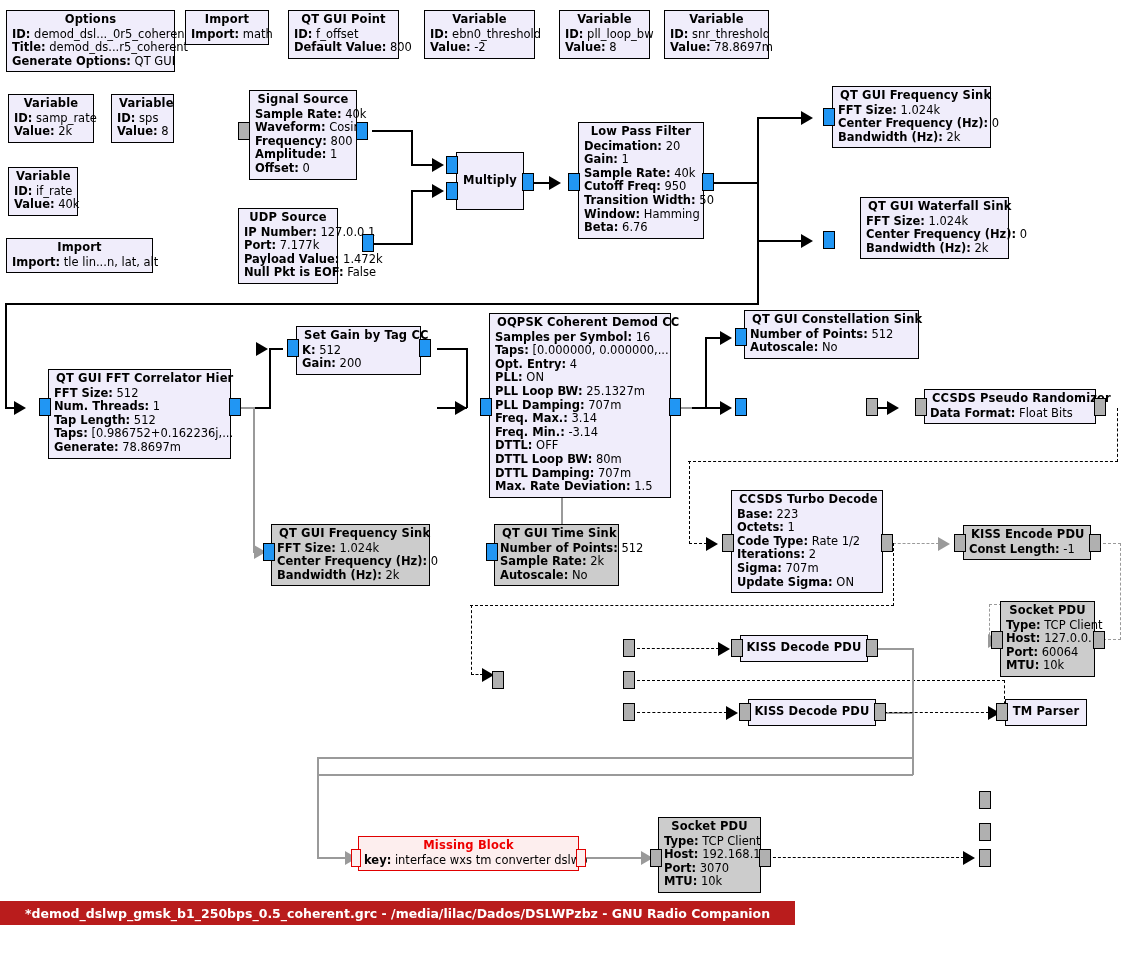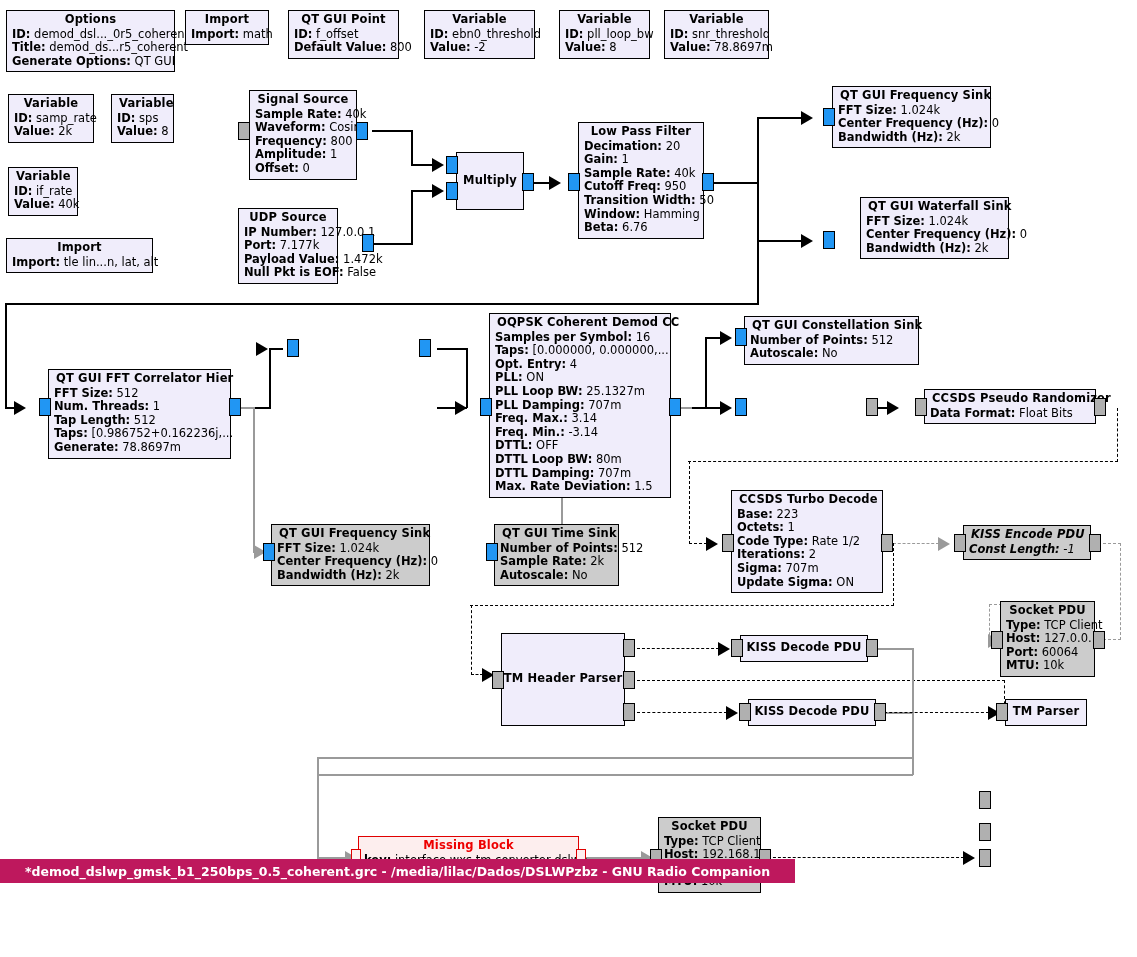--- a/index.html
+++ b/index.html
@@ -85,24 +85,24 @@
     border-top:7px solid transparent;
     border-bottom:7px solid transparent;
     border-left:12px solid #000000;
     z-index:4;
   }
   .arw.grey{ border-left-color:#9a9a9a; }
   
   #titlebar{
     position:absolute;
     left:0;
-    top:859px;
+    top:901px;
     width:795px;
     height:24px;
-    background:#be185d;
+    background:#b91c1c;
     color:#ffffff;
     font-size:12.5px;
     font-weight:bold;
     display:flex;
     align-items:center;
     justify-content:center;
     z-index:20;
   }
 </style>
 </head>
@@ -341,20 +341,25 @@
     <span class="t">QT GUI FFT Correlator Hier</span>
     <span class="p"><span class="k">FFT Size:</span> <span class="v">512</span></span>
     <span class="p"><span class="k">Num. Threads:</span> <span class="v">1</span></span>
     <span class="p"><span class="k">Tap Length:</span> <span class="v">512</span></span>
     <span class="p"><span class="k">Taps:</span> <span class="v">[0.986752+0.162236j,...</span></span>
     <span class="p"><span class="k">Generate:</span> <span class="v">78.8697m</span></span>
   </div>
   <div class="port sig" style="left:39px;top:398px;width:12px;height:18px;"></div>
   <div class="port sig" style="left:229px;top:398px;width:12px;height:18px;"></div>
 
+  <div class="blk" style="left:296px;top:326px;width:125px;">
+    <span class="t">Set Gain by Tag CC</span>
+    <span class="p"><span class="k">K:</span> <span class="v">512</span></span>
+    <span class="p"><span class="k">Gain:</span> <span class="v">200</span></span>
+  </div>
   <div class="port sig" style="left:287px;top:339px;width:12px;height:18px;"></div>
   <div class="port sig" style="left:419px;top:339px;width:12px;height:18px;"></div>
 
   <div class="blk" style="left:489px;top:313px;width:182px;">
     <span class="t">OQPSK Coherent Demod CC</span>
     <span class="p"><span class="k">Samples per Symbol:</span> <span class="v">16</span></span>
     <span class="p"><span class="k">Taps:</span> <span class="v">[0.000000, 0.000000,...</span></span>
     <span class="p"><span class="k">Opt. Entry:</span> <span class="v">4</span></span>
     <span class="p"><span class="k">PLL:</span> <span class="v">ON</span></span>
     <span class="p"><span class="k">PLL Loop BW:</span> <span class="v">25.1327m</span></span>
@@ -362,21 +367,21 @@
     <span class="p"><span class="k">Freq. Max.:</span> <span class="v">3.14</span></span>
     <span class="p"><span class="k">Freq. Min.:</span> <span class="v">-3.14</span></span>
     <span class="p"><span class="k">DTTL:</span> <span class="v">OFF</span></span>
     <span class="p"><span class="k">DTTL Loop BW:</span> <span class="v">80m</span></span>
     <span class="p"><span class="k">DTTL Damping:</span> <span class="v">707m</span></span>
     <span class="p"><span class="k">Max. Rate Deviation:</span> <span class="v">1.5</span></span>
   </div>
   <div class="port sig" style="left:480px;top:398px;width:12px;height:18px;"></div>
   <div class="port sig" style="left:669px;top:398px;width:12px;height:18px;"></div>
 
-  <div class="blk" style="left:744px;top:310px;width:175px;margin-top:6px;">
+  <div class="blk" style="left:744px;top:310px;width:175px;">
     <span class="t">QT GUI Constellation Sink</span>
     <span class="p"><span class="k">Number of Points:</span> <span class="v">512</span></span>
     <span class="p"><span class="k">Autoscale:</span> <span class="v">No</span></span>
   </div>
   <div class="port sig" style="left:735px;top:328px;width:12px;height:18px;"></div>
 
   <div class="port sig" style="left:735px;top:398px;width:12px;height:18px;"></div>
   <div class="port msg" style="left:866px;top:398px;width:12px;height:18px;"></div>
 
   <div class="blk" style="left:924px;top:389px;width:172px;">
@@ -407,40 +412,37 @@
     <span class="p"><span class="k">Base:</span> <span class="v">223</span></span>
     <span class="p"><span class="k">Octets:</span> <span class="v">1</span></span>
     <span class="p"><span class="k">Code Type:</span> <span class="v">Rate 1/2</span></span>
     <span class="p"><span class="k">Iterations:</span> <span class="v">2</span></span>
     <span class="p"><span class="k">Sigma:</span> <span class="v">707m</span></span>
     <span class="p"><span class="k">Update Sigma:</span> <span class="v">ON</span></span>
   </div>
   <div class="port msg" style="left:722px;top:534px;width:12px;height:18px;"></div>
   <div class="port msg" style="left:881px;top:534px;width:12px;height:18px;"></div>
 
-  <div class="blk gray" style="left:963px;top:525px;width:128px;font-style:italic;">
+  <div class="blk gray" style="left:963px;top:525px;width:128px;">
     <span class="t">KISS Encode PDU</span>
     <span class="p"><span class="k">Const Length:</span> <span class="v">-1</span></span>
   </div>
   <div class="port msg" style="left:954px;top:534px;width:12px;height:18px;"></div>
   <div class="port msg" style="left:1089px;top:534px;width:12px;height:18px;"></div>
 
   <div class="blk gray" style="left:1000px;top:601px;width:95px;">
     <span class="t">Socket PDU</span>
     <span class="p"><span class="k">Type:</span> <span class="v">TCP Client</span></span>
     <span class="p"><span class="k">Host:</span> <span class="v">127.0.0.1</span></span>
     <span class="p"><span class="k">Port:</span> <span class="v">60064</span></span>
     <span class="p"><span class="k">MTU:</span> <span class="v">10k</span></span>
   </div>
   <div class="port msg" style="left:991px;top:631px;width:12px;height:18px;"></div>
   <div class="port msg" style="left:1093px;top:631px;width:12px;height:18px;"></div>
 
-  <div class="blk ctr" style="left:501px;top:633px;width:124px;height:93px;">
-    <span class="t">TM Header Parser</span>
-  </div>
   <div class="port msg" style="left:492px;top:671px;width:12px;height:18px;"></div>
   <div class="port msg" style="left:623px;top:639px;width:12px;height:18px;"></div>
   <div class="port msg" style="left:623px;top:671px;width:12px;height:18px;"></div>
   <div class="port msg" style="left:623px;top:703px;width:12px;height:18px;"></div>
 
   <div class="blk ctr" style="left:740px;top:635px;width:128px;height:27px;">
     <span class="t">KISS Decode PDU</span>
   </div>
   <div class="port msg" style="left:731px;top:639px;width:12px;height:18px;"></div>
   <div class="port msg" style="left:866px;top:639px;width:12px;height:18px;"></div>

